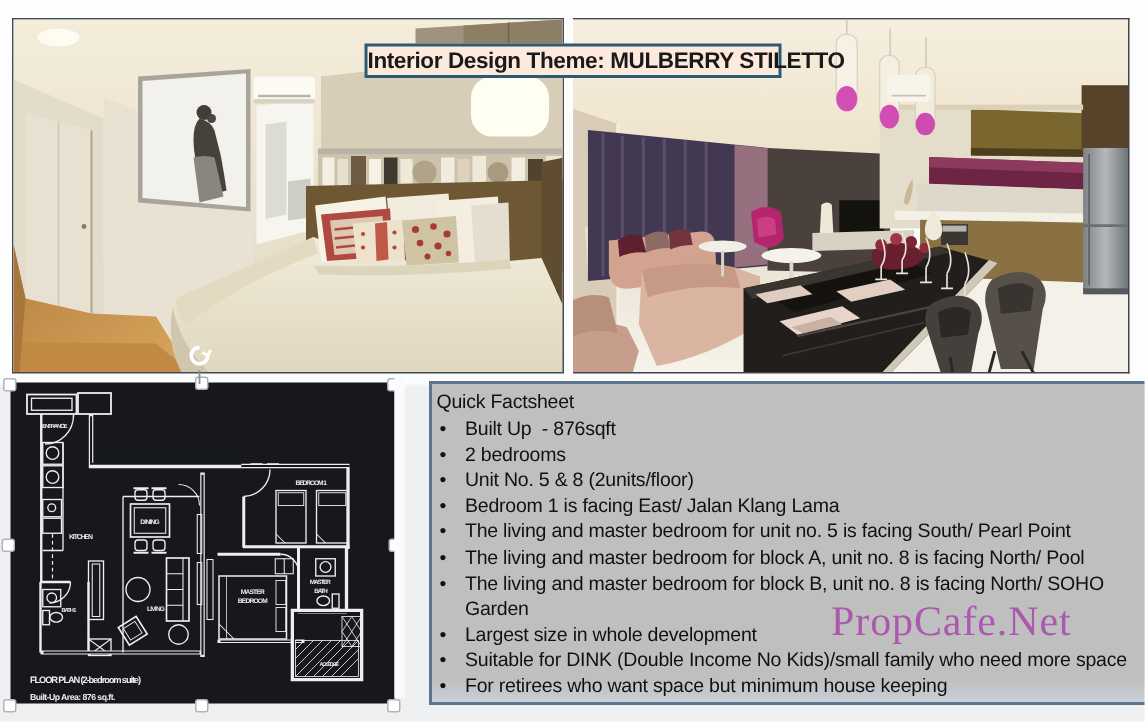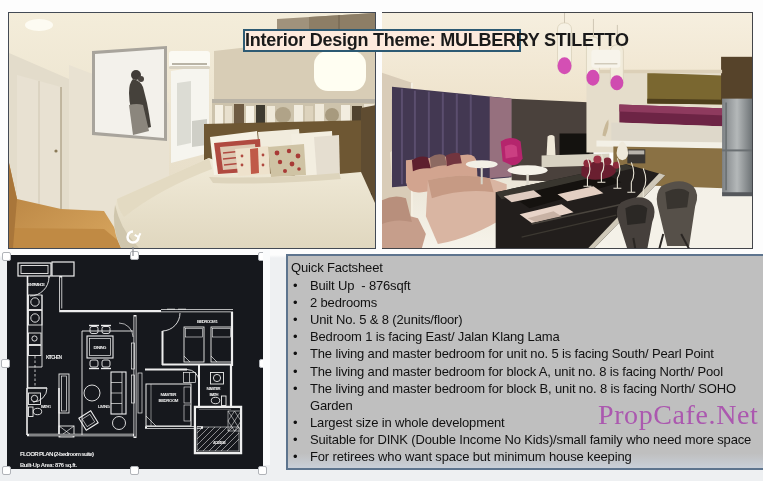--- a/index.html
+++ b/index.html
@@ -273,21 +273,21 @@
 
   <path d="M280,174 q20,-10 32,0 q7,8 2,20 l-6,40 -22,0 -10,-42 q-2,-11 4,-18z" fill="#565049"></path>
   <path d="M284,180 q15,-7 24,0 l-2,15 -20,2 z" fill="#38342f"></path>
 
   <line x1="252" y1="226" x2="254" y2="237" stroke="#2b2724" stroke-width="2"></line>
   <line x1="300" y1="222" x2="308" y2="237" stroke="#2b2724" stroke-width="2"></line>
   <line x1="282" y1="222" x2="278" y2="237" stroke="#2b2724" stroke-width="2"></line>
 </svg>
 </div>
 
-<div class="abs" style="left:243px;top:29px;width:274px;height:19px;background:#fdeadd;border:2px solid #2d5a73;text-align:center;font-weight:bold;font-size:18px;line-height:19px;color:#1a1a1a;letter-spacing:-0.25px;white-space:nowrap;">Interior Design Theme: MULBERRY STILETTO</div>
+<div class="abs" style="left:243px;top:29px;width:274px;height:19px;background:#fdeadd;border:2px solid #2d5a73;text-align:center;font-weight:bold;font-size:15px;line-height:19px;color:#1a1a1a;letter-spacing:-0.25px;white-space:nowrap;">Interior Design Theme: MULBERRY STILETTO</div>
 
 <div class="abs" style="left:7px;top:255px;width:256px;height:214px;background:#16181d;">
 <svg width="256" height="214" viewBox="0 0 256 214">
   <g stroke="#eeeeee" fill="none" stroke-width="0.9">
 
     <rect x="11" y="8" width="33" height="13" stroke-width="1.2"></rect>
     <rect x="14" y="10.5" width="27" height="8"></rect>
 
     <path d="M42,22 A19,19 0 0 1 23,41"></path>
     <line x1="42" y1="21" x2="42" y2="23"></line>
@@ -479,13 +479,13 @@
       <li style="height:17.2px;"><span style="position:absolute;left:5px;">•</span>The living and master bedroom for unit no. 5 is facing South/ Pearl Point</li>
       <li style="height:17.2px;"><span style="position:absolute;left:5px;">•</span>The living and master bedroom for block A, unit no. 8 is facing North/ Pool</li>
       <li style="height:34.4px;"><span style="position:absolute;left:5px;">•</span>The living and master bedroom for block B, unit no. 8 is facing North/ SOHO<br>Garden</li>
       <li style="height:17.2px;"><span style="position:absolute;left:5px;">•</span>Largest size in whole development</li>
       <li style="height:17.2px;"><span style="position:absolute;left:5px;">•</span>Suitable for DINK (Double Income No Kids)/small family who need more space</li>
       <li style="height:17.2px;"><span style="position:absolute;left:5px;">•</span>For retirees who want space but minimum house keeping</li>
     </ul>
   </div>
 </div>
 
-<div class="abs" style="left:554px;top:399px;font-family:'Liberation Serif',serif;font-size:28px;letter-spacing:0.6px;color:#ab58af;margin-left:44px;">PropCafe.Net</div>
+<div class="abs" style="left:554px;top:399px;font-family:'Liberation Serif',serif;font-size:28px;letter-spacing:0.6px;color:#ab58af;">PropCafe.Net</div>
 
 </body></html>

